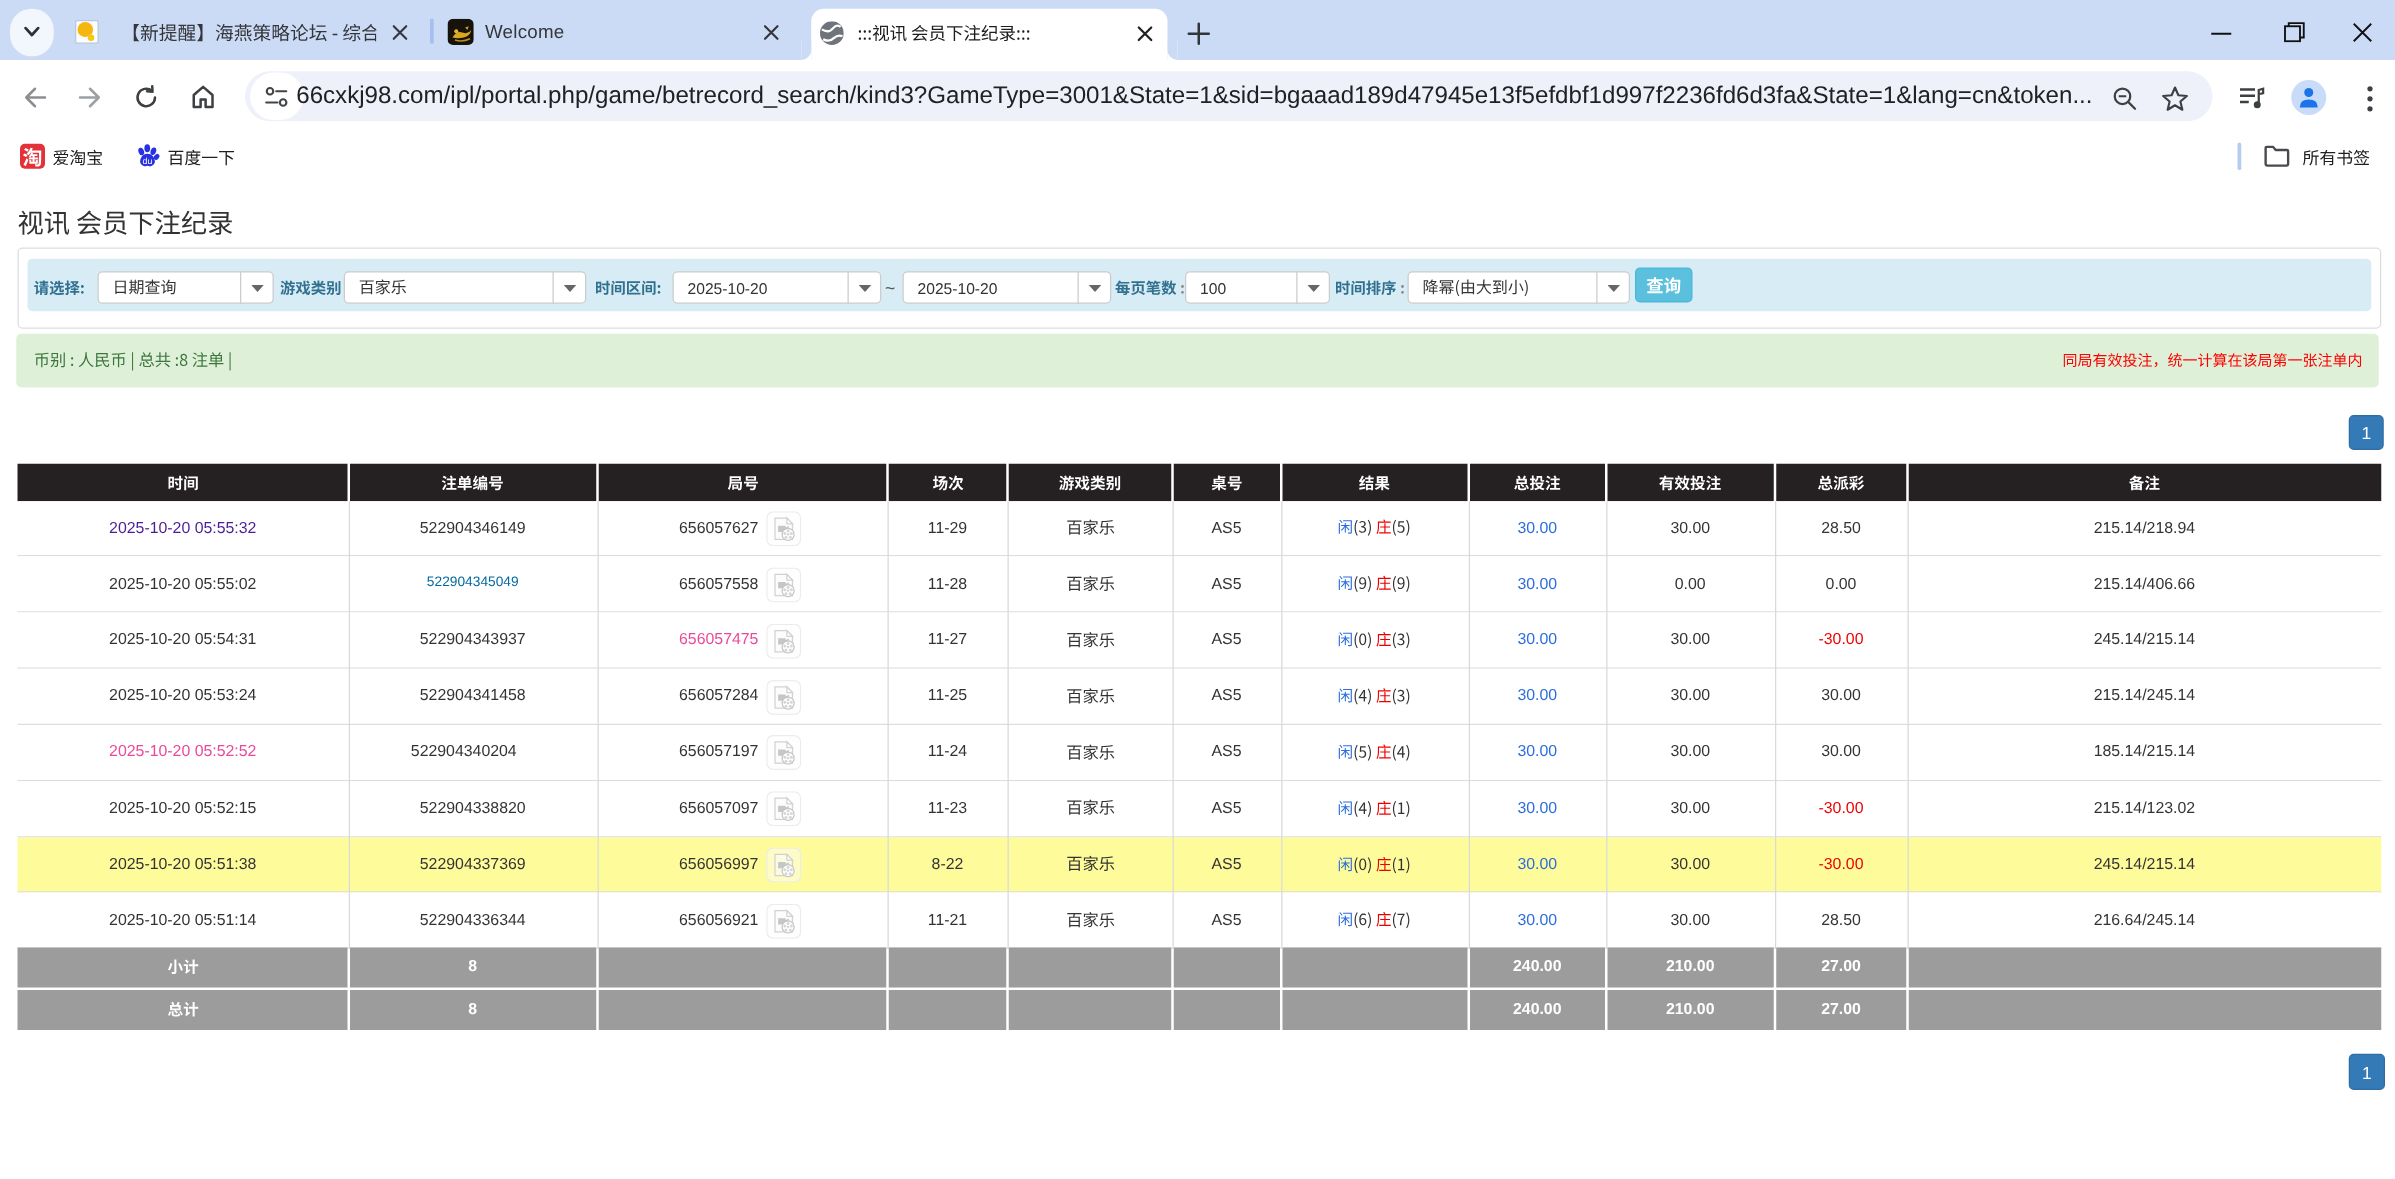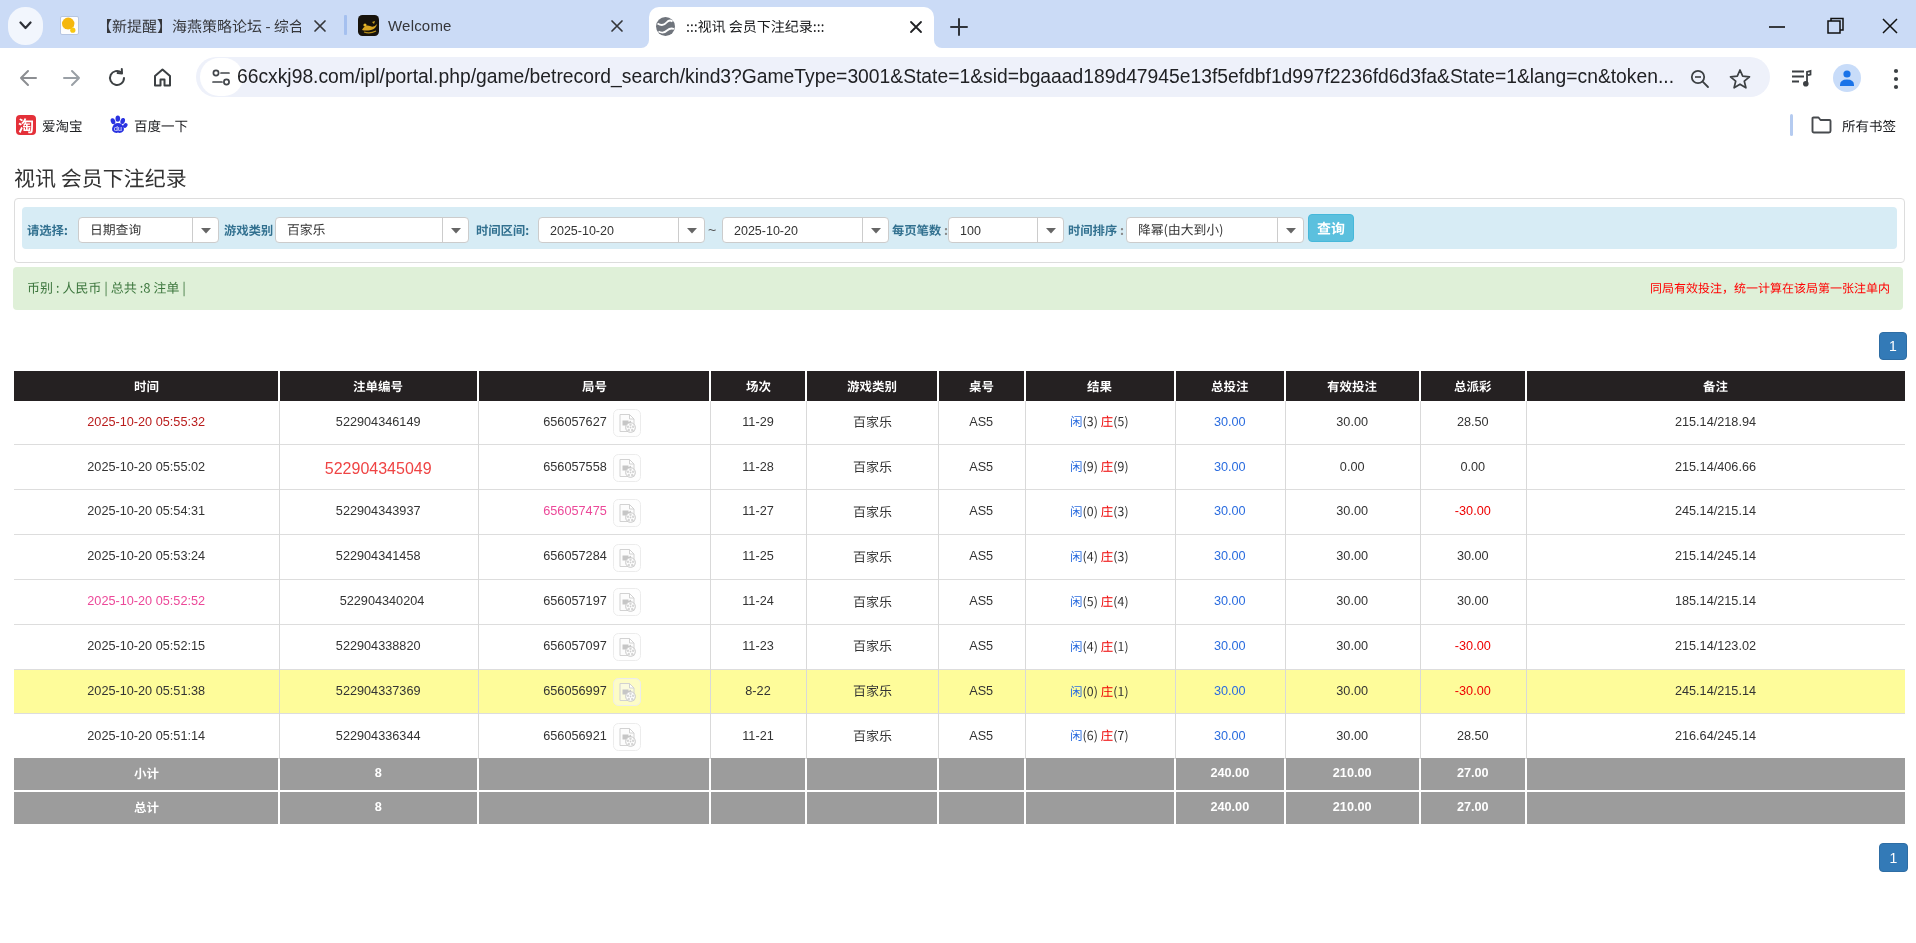--- a/index.html
+++ b/index.html
@@ -498,21 +498,21 @@
     <use href="#g105" transform="translate(12.5 13.1) scale(0.01250)" fill="#ffffff"></use>
     <use href="#g106" transform="translate(25.0 13.1) scale(0.01250)" fill="#ffffff"></use>
   </svg>
 <div class="a" style="left:1527.0px;top:371px;width:378.0px;height:29.5px;background:#252122"></div>
 <svg class="a" style="left:1703.0px;top:377.88px" width="26" height="18">
     <use href="#g107" transform="translate(0.0 13.1) scale(0.01250)" fill="#ffffff"></use>
     <use href="#g91" transform="translate(12.5 13.1) scale(0.01250)" fill="#ffffff"></use>
   </svg>
 <div class="a" style="left:14px;top:400.50px;width:1891px;height:44.85px;background:#ffffff"></div>
 <div class="a" style="left:14px;top:444.35px;width:1891px;height:1px;background:#ddd"></div>
-<div class="lat" style="left:146.2px;top:414.7px;font-size:12.7px;color:#b91c1c;z-index:5;transform:translateX(-50%)">2025-10-20 05:55:32</div>
+<div class="lat" style="left:146.2px;top:414.7px;font-size:12.7px;color:#4c1d95;z-index:5;transform:translateX(-50%)">2025-10-20 05:55:32</div>
 <div class="lat" style="left:378.2px;top:414.7px;font-size:12.7px;color:#333;z-index:5;transform:translateX(-50%)">522904346149</div>
 <div class="lat" style="left:575.0px;top:414.7px;font-size:12.7px;color:#333;z-index:5;transform:translateX(-50%)">656057627</div>
 <svg class="a" style="left:613.0px;top:408.9px" width="28" height="28">
     <rect x="0.5" y="0.5" width="27" height="27" rx="5" fill="rgba(253,253,253,0.45)" stroke="#ececec"></rect>
     <path d="M7 5.5 H16.5 L21 10 V22.5 H7 Z" fill="rgba(250,250,250,0.5)" stroke="#d2d2d2"></path>
     <path d="M16.5 5.5 V10 H21 Z" fill="#fff" stroke="#d2d2d2"></path>
     <path d="M9.5 11.5 H15.5 V16.5 H9.5 Z M15.5 13 L18 11.8 V16 L15.5 14.8 Z" fill="#c6c6c6"></path>
     <circle cx="17.5" cy="18.5" r="4.8" fill="#fff" stroke="#c6c6c6"></circle>
     <circle cx="17.5" cy="18.5" r="0.9" fill="#cfcfcf"></circle>
     <circle cx="17.5" cy="15.8" r="1.2" fill="#d6d6d6"></circle>
@@ -538,21 +538,21 @@
     <use href="#g111" transform="translate(47.4 13.1) scale(0.01250)" fill="#333333"></use>
     <use href="#g66" transform="translate(54.4 13.1) scale(0.01250)" fill="#333333"></use>
   </svg>
 <div class="lat" style="left:1229.8px;top:414.7px;font-size:12.7px;color:#2a6cdf;z-index:5;transform:translateX(-50%)">30.00</div>
 <div class="lat" style="left:1352.2px;top:414.7px;font-size:12.7px;color:#333;z-index:5;transform:translateX(-50%)">30.00</div>
 <div class="lat" style="left:1472.8px;top:414.7px;font-size:12.7px;color:#333;z-index:5;transform:translateX(-50%)">28.50</div>
 <div class="lat" style="left:1715.5px;top:414.7px;font-size:12.7px;color:#333;z-index:5;transform:translateX(-50%)">215.14/218.94</div>
 <div class="a" style="left:14px;top:445.35px;width:1891px;height:44.85px;background:#ffffff"></div>
 <div class="a" style="left:14px;top:489.20px;width:1891px;height:1px;background:#ddd"></div>
 <div class="lat" style="left:146.2px;top:459.6px;font-size:12.7px;color:#333;z-index:5;transform:translateX(-50%)">2025-10-20 05:55:02</div>
-<div class="lat" style="left:378.2px;top:459.6px;font-size:16px;color:#ef4444;z-index:5;transform:translateX(-50%)">522904345049</div>
+<div class="lat" style="left:378.2px;top:459.6px;font-size:11px;color:#0369a1;z-index:5;transform:translateX(-50%)">522904345049</div>
 <div class="lat" style="left:575.0px;top:459.6px;font-size:12.7px;color:#333;z-index:5;transform:translateX(-50%)">656057558</div>
 <svg class="a" style="left:613.0px;top:453.8px" width="28" height="28">
     <rect x="0.5" y="0.5" width="27" height="27" rx="5" fill="rgba(253,253,253,0.45)" stroke="#ececec"></rect>
     <path d="M7 5.5 H16.5 L21 10 V22.5 H7 Z" fill="rgba(250,250,250,0.5)" stroke="#d2d2d2"></path>
     <path d="M16.5 5.5 V10 H21 Z" fill="#fff" stroke="#d2d2d2"></path>
     <path d="M9.5 11.5 H15.5 V16.5 H9.5 Z M15.5 13 L18 11.8 V16 L15.5 14.8 Z" fill="#c6c6c6"></path>
     <circle cx="17.5" cy="18.5" r="4.8" fill="#fff" stroke="#c6c6c6"></circle>
     <circle cx="17.5" cy="18.5" r="0.9" fill="#cfcfcf"></circle>
     <circle cx="17.5" cy="15.8" r="1.2" fill="#d6d6d6"></circle>
     <circle cx="20.1" cy="17.7" r="1.2" fill="#d6d6d6"></circle>
@@ -655,21 +655,21 @@
     <use href="#g109" transform="translate(47.4 13.1) scale(0.01250)" fill="#333333"></use>
     <use href="#g66" transform="translate(54.4 13.1) scale(0.01250)" fill="#333333"></use>
   </svg>
 <div class="lat" style="left:1229.8px;top:549.3px;font-size:12.7px;color:#2a6cdf;z-index:5;transform:translateX(-50%)">30.00</div>
 <div class="lat" style="left:1352.2px;top:549.3px;font-size:12.7px;color:#333;z-index:5;transform:translateX(-50%)">30.00</div>
 <div class="lat" style="left:1472.8px;top:549.3px;font-size:12.7px;color:#333;z-index:5;transform:translateX(-50%)">30.00</div>
 <div class="lat" style="left:1715.5px;top:549.3px;font-size:12.7px;color:#333;z-index:5;transform:translateX(-50%)">215.14/245.14</div>
 <div class="a" style="left:14px;top:579.90px;width:1891px;height:44.85px;background:#ffffff"></div>
 <div class="a" style="left:14px;top:623.75px;width:1891px;height:1px;background:#ddd"></div>
 <div class="lat" style="left:146.2px;top:594.1px;font-size:12.7px;color:#ec4899;z-index:5;transform:translateX(-50%)">2025-10-20 05:52:52</div>
-<div class="lat" style="left:382px;top:594.1px;font-size:12.7px;color:#333;z-index:5;transform:translateX(-50%)">522904340204</div>
+<div class="lat" style="left:371px;top:594.1px;font-size:12.7px;color:#333;z-index:5;transform:translateX(-50%)">522904340204</div>
 <div class="lat" style="left:575.0px;top:594.1px;font-size:12.7px;color:#333;z-index:5;transform:translateX(-50%)">656057197</div>
 <svg class="a" style="left:613.0px;top:588.3px" width="28" height="28">
     <rect x="0.5" y="0.5" width="27" height="27" rx="5" fill="rgba(253,253,253,0.45)" stroke="#ececec"></rect>
     <path d="M7 5.5 H16.5 L21 10 V22.5 H7 Z" fill="rgba(250,250,250,0.5)" stroke="#d2d2d2"></path>
     <path d="M16.5 5.5 V10 H21 Z" fill="#fff" stroke="#d2d2d2"></path>
     <path d="M9.5 11.5 H15.5 V16.5 H9.5 Z M15.5 13 L18 11.8 V16 L15.5 14.8 Z" fill="#c6c6c6"></path>
     <circle cx="17.5" cy="18.5" r="4.8" fill="#fff" stroke="#c6c6c6"></circle>
     <circle cx="17.5" cy="18.5" r="0.9" fill="#cfcfcf"></circle>
     <circle cx="17.5" cy="15.8" r="1.2" fill="#d6d6d6"></circle>
     <circle cx="20.1" cy="17.7" r="1.2" fill="#d6d6d6"></circle>

